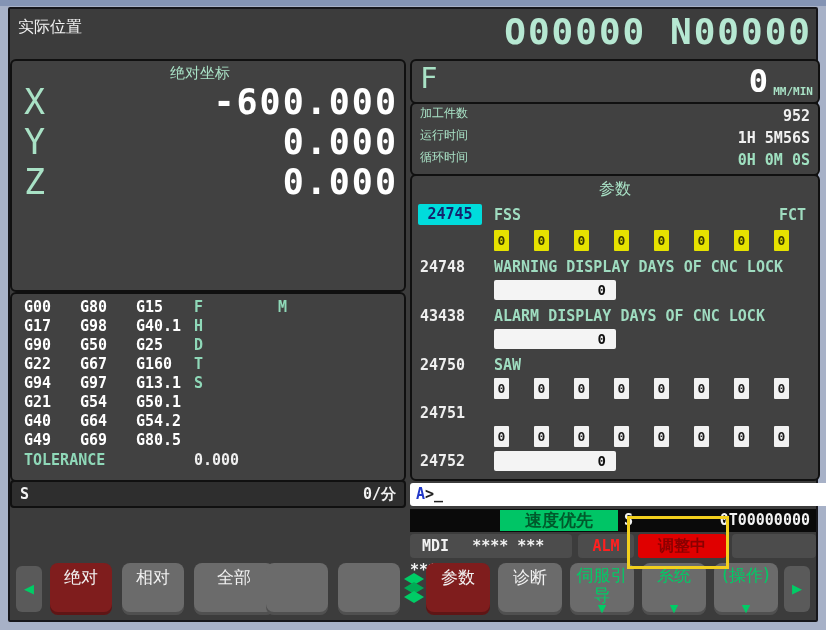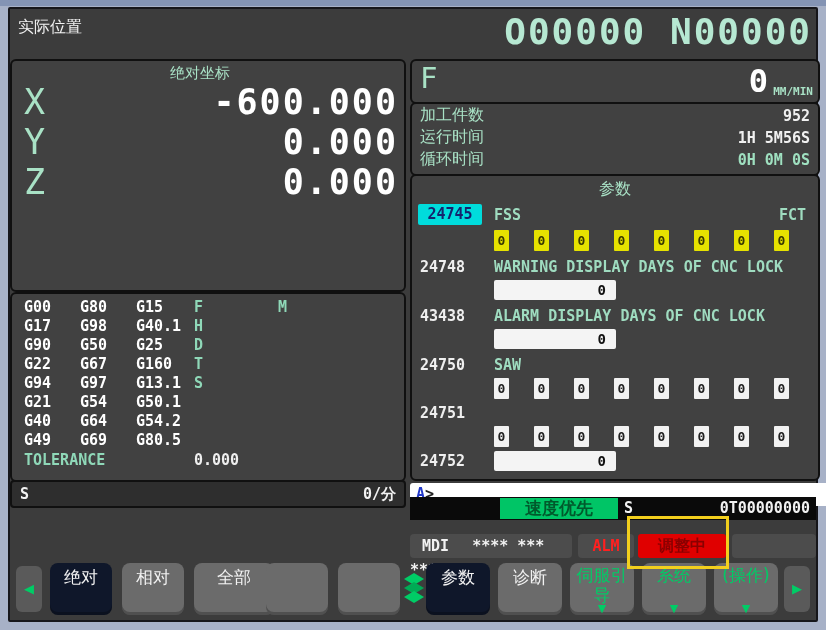--- a/index.html
+++ b/index.html
@@ -44,21 +44,21 @@
   .sbar .lab{position:absolute;left:8px;top:3px;}
   .sbar .val{position:absolute;right:8px;top:3px;}
   
   .f-panel{left:400px;top:50px;width:406px;height:41px;}
   .f-label{position:absolute;left:8px;top:0;font-family:"DejaVu Sans Mono",monospace;font-size:29px;color:#a9e2c6;}
   .f-value{position:absolute;right:50px;top:1px;font-family:"DejaVu Sans Mono",monospace;font-weight:bold;font-size:32px;color:#ffffff;}
   .f-unit{position:absolute;right:5px;bottom:4px;font-family:"DejaVu Sans Mono",monospace;font-weight:bold;font-size:11px;color:#a9e2c6;}
   
   .times-panel{left:400px;top:93px;width:406px;height:70px;}
   .time-row{position:absolute;left:0;width:100%;height:22px;}
-  .time-label{position:absolute;left:8px;top:1px;color:#a9e2c6;font-size:16px;}
+  .time-label{position:absolute;left:8px;top:1px;color:#a9e2c6;font-size:12px;}
   .time-value{position:absolute;right:8px;top:3px;font-family:"DejaVu Sans Mono",monospace;font-weight:bold;font-size:15px;color:#f0f0f0;}
   .time-value.teal{color:#9fe0c0;}
   
   .param-panel{left:400px;top:165px;width:406px;height:303px;}
   .param-title{position:absolute;left:0;top:3px;width:100%;text-align:center;color:#a9e2c6;font-size:16px;}
   .prow{position:absolute;left:0;width:100%;height:22px;font-family:"DejaVu Sans Mono",monospace;font-weight:bold;font-size:15px;}
   .pnum{position:absolute;left:8px;color:#efefef;}
   .pnum-hl{position:absolute;left:6px;top:-2px;width:64px;height:21px;background:#00dcdc;color:#14246e;text-align:center;line-height:21px;border-radius:2px;}
   .plabel{position:absolute;left:82px;color:#9fdcc0;}
   .plabel-r{position:absolute;right:12px;color:#9fdcc0;}
@@ -68,39 +68,39 @@
   .bit.white{background:#f2f2f2;color:#222;}
   .pinput{position:absolute;left:82px;top:-1px;width:122px;height:20px;background:#f4f4f4;color:#111;
           font-family:"DejaVu Sans Mono",monospace;font-weight:bold;font-size:14px;text-align:right;
           line-height:20px;padding-right:10px;box-sizing:border-box;border-radius:2px;}
   
   .prompt{position:absolute;left:400px;top:474px;width:430px;height:23px;background:#ffffff;border-radius:3px;
           font-family:"DejaVu Sans Mono",monospace;font-weight:bold;font-size:15px;line-height:23px;}
   .prompt .dev{color:#2238c8;margin-left:6px;}
   .prompt .arr{color:#222;}
   .prompt .cur{color:#222;}
-  .status-row{position:absolute;left:400px;top:488px;width:406px;height:23px;background:#0a0a0a;}
+  .status-row{position:absolute;left:400px;top:500px;width:406px;height:23px;background:#0a0a0a;}
   .speed-badge{position:absolute;left:90px;top:1px;width:118px;height:21px;background:#00c566;color:#005a2c;
                font-size:17px;font-weight:bold;text-align:center;line-height:21px;}
   .s-label{position:absolute;left:214px;top:2px;color:#f2f2f2;font-family:"DejaVu Sans Mono",monospace;font-weight:bold;font-size:15px;}
   .st-value{position:absolute;right:6px;top:2px;color:#f2f2f2;font-family:"DejaVu Sans Mono",monospace;font-weight:bold;font-size:15px;}
   .mode-row{position:absolute;left:400px;top:525px;width:406px;height:25px;}
   .mdi-box{position:absolute;left:0;top:0;width:162px;height:24px;background:#4c4c4c;border-radius:4px;
            font-family:"DejaVu Sans Mono",monospace;font-weight:bold;font-size:15px;color:#f2f2f2;line-height:24px;}
   .mdi-box .m{margin-left:12px;text-align:right;} .mdi-box .st{margin-left:14px;}
   .alm-box{position:absolute;left:168px;top:0;width:56px;height:24px;background:#4c4c4c;border-radius:4px;
            font-family:"DejaVu Sans Mono",monospace;font-weight:bold;font-size:15px;color:#ff2020;text-align:center;line-height:24px;}
   .alert-box{position:absolute;left:228px;top:0;width:88px;height:24px;background:#e00000;border-radius:3px;
              font-weight:bold;font-size:16px;color:#8a0000;text-align:center;line-height:24px;}
   .empty-box{position:absolute;left:322px;top:0;width:84px;height:24px;background:#4c4c4c;border-radius:4px;}
   
   .softkeys{position:absolute;left:0;top:551px;width:806px;height:58px;}
   .skey{position:absolute;top:3px;height:52px;background:#6b6b6b;border-radius:8px;color:#f2f2f2;
         font-size:17px;text-align:center;box-shadow:inset 0 -3px 0 rgba(0,0,0,.25);line-height:24px;padding-top:2px;box-sizing:border-box;}
-  .skey.sel{background:#0f172a;}
+  .skey.sel{background:#7f1d1d;}
   .skey.green{color:#00cc66;line-height:20px;}
   .skey .tri{position:absolute;bottom:1px;left:50%;transform:translateX(-50%);color:#00cc66;font-size:11px;line-height:11px;}
   .arrkey{position:absolute;top:6px;width:26px;height:46px;background:#5a5a5a;border-radius:6px;color:#00cc66;
           font-size:13px;text-align:center;line-height:46px;}
   .stack-icon{position:absolute;left:394px;top:12px;width:20px;height:34px;}
   
   .annotation{position:absolute;left:627px;top:516px;width:96px;height:47px;border:3px solid #f2cf1d;z-index:50;}
 </style>
 </head>
 <body>

